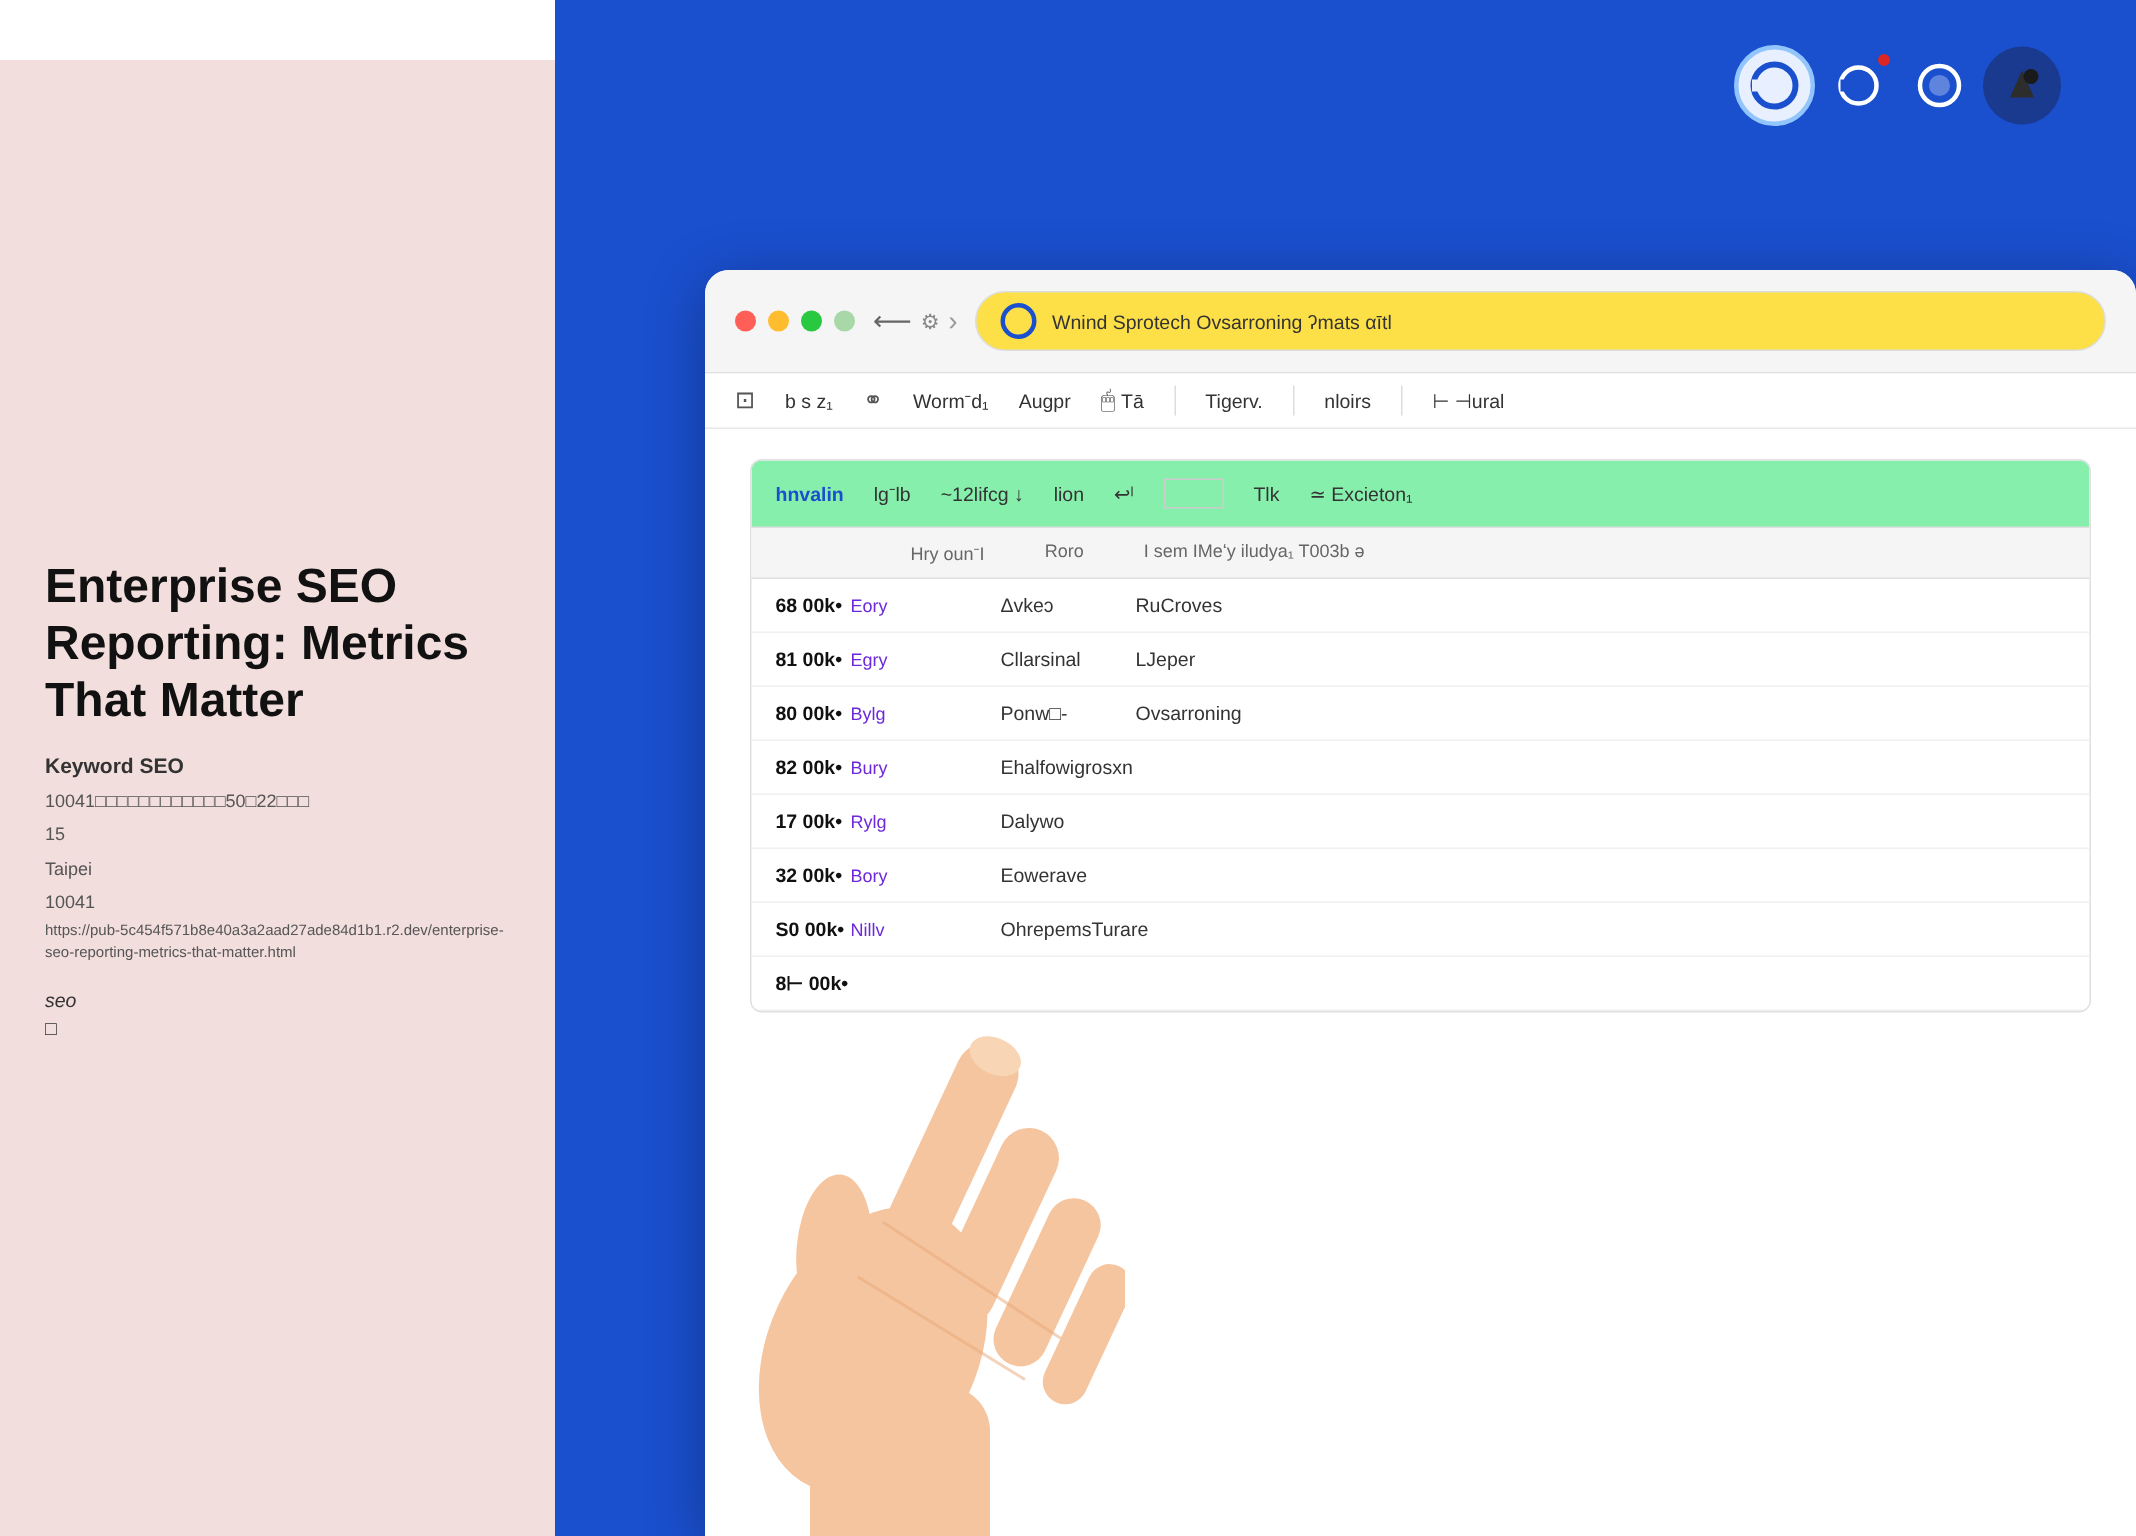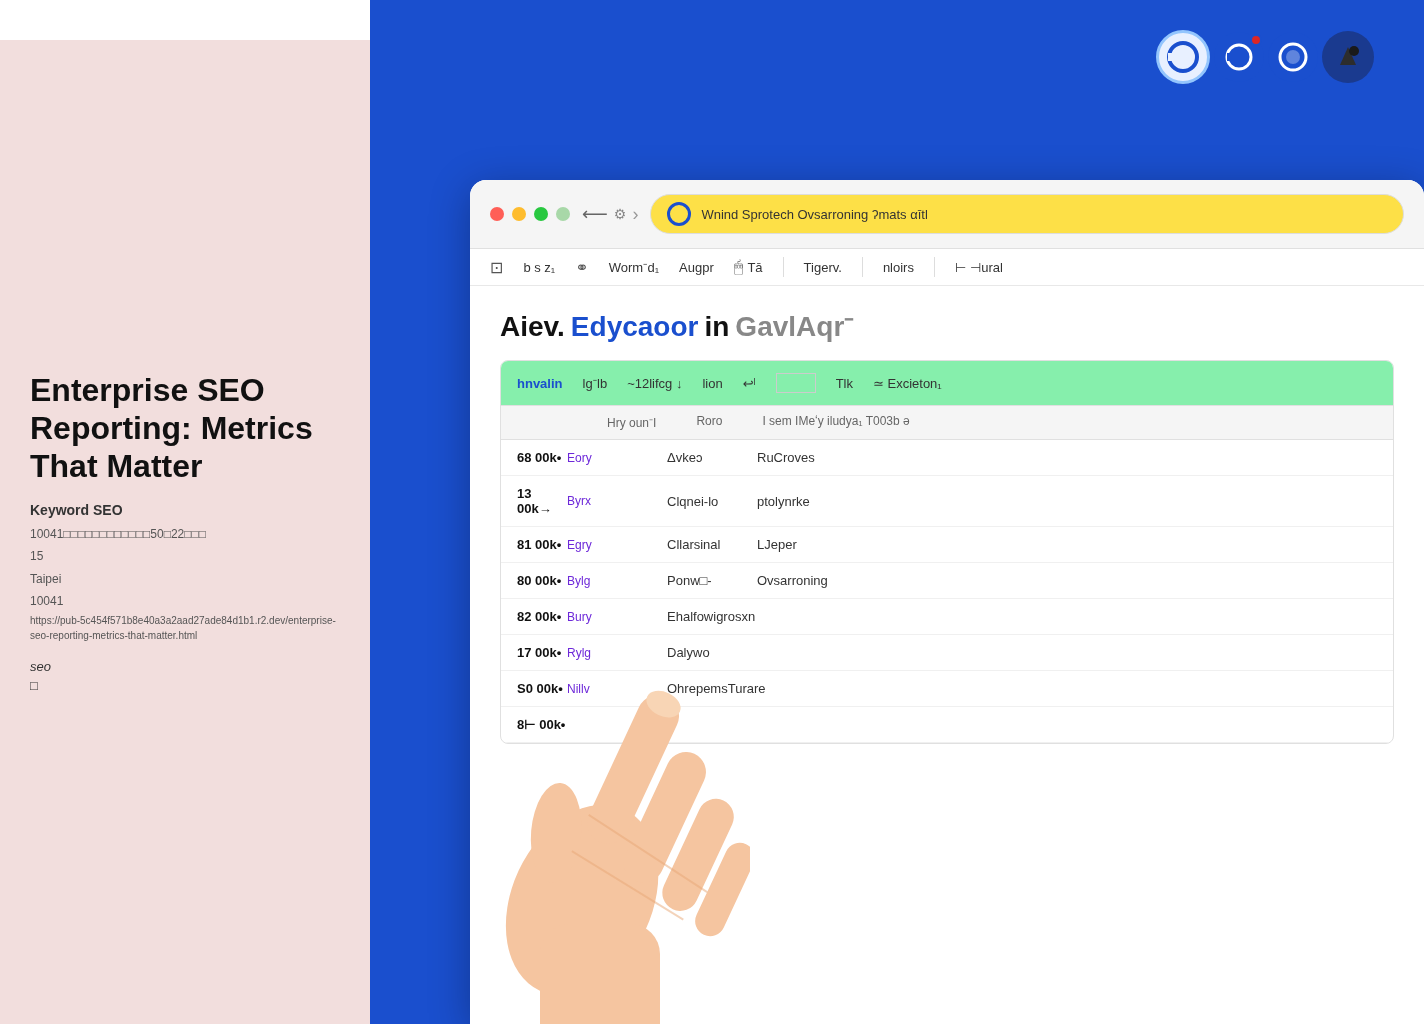--- a/index.html
+++ b/index.html
@@ -376,26 +376,20 @@
       <span class="toolbar-divider"></span>
       <span class="toolbar-item">Tigerv.</span>
       <span class="toolbar-divider"></span>
       <span class="toolbar-item">nloirs</span>
       <span class="toolbar-divider"></span>
       <span class="toolbar-item">⊢ ⊣ural</span>
     </div>
 
     <div class="browser-content">
 
-      <div class="content-header">
-        <span class="black">Aiev.</span>
-        <span class="blue">Edycaoor</span>
-        <span class="black">in</span>
-        <span class="gray">GavlAqr⁻</span>
-      </div>
 
       <div class="data-table-wrapper">
 
         <div class="data-table-header">
           <span class="table-filter active">hnvalin</span>
           <span class="table-filter">lg⁻lb</span>
           <span class="table-filter">~12lifcg ↓</span>
           <span class="table-filter">lion</span>
           <span class="table-filter">↩ˡ</span>
           <span class="table-filter" style="width:40px;height:20px;border:1px solid #ccc;"></span>
@@ -412,26 +406,20 @@
 
         <div class="table-rows">
 
           <div class="table-row">
             <span class="cell-num">68 00k•</span>
             <span class="cell-name">Eory</span>
             <span class="cell-value">Δvkeɔ</span>
             <span class="cell-long">RuCroves</span>
           </div>
 
-          <div class="table-row">
-            <span class="cell-num">13 00k→</span>
-            <span class="cell-name">Byrx</span>
-            <span class="cell-value">Clqnei-lo</span>
-            <span class="cell-long">ptolynrke</span>
-          </div>
 
           <div class="table-row">
             <span class="cell-num">81 00k•</span>
             <span class="cell-name">Egry</span>
             <span class="cell-value">Cllarsinal</span>
             <span class="cell-long">LJeper</span>
           </div>
 
           <div class="table-row">
             <span class="cell-num">80 00k•</span>
@@ -447,20 +435,26 @@
             <span class="cell-long"></span>
           </div>
 
           <div class="table-row">
             <span class="cell-num">17 00k•</span>
             <span class="cell-name">Rylg</span>
             <span class="cell-value">Dalywo</span>
             <span class="cell-long"></span>
           </div>
 
+          <div class="table-row">
+            <span class="cell-num">32 00k•</span>
+            <span class="cell-name">Bory</span>
+            <span class="cell-value">Eowerave</span>
+            <span class="cell-long"></span>
+          </div>
 
           <div class="table-row">
             <span class="cell-num">S0 00k•</span>
             <span class="cell-name">Nillv</span>
             <span class="cell-value">OhrepemsTurare</span>
             <span class="cell-long"></span>
           </div>
 
           <div class="table-row">
             <span class="cell-num">8⊢ 00k•</span>

